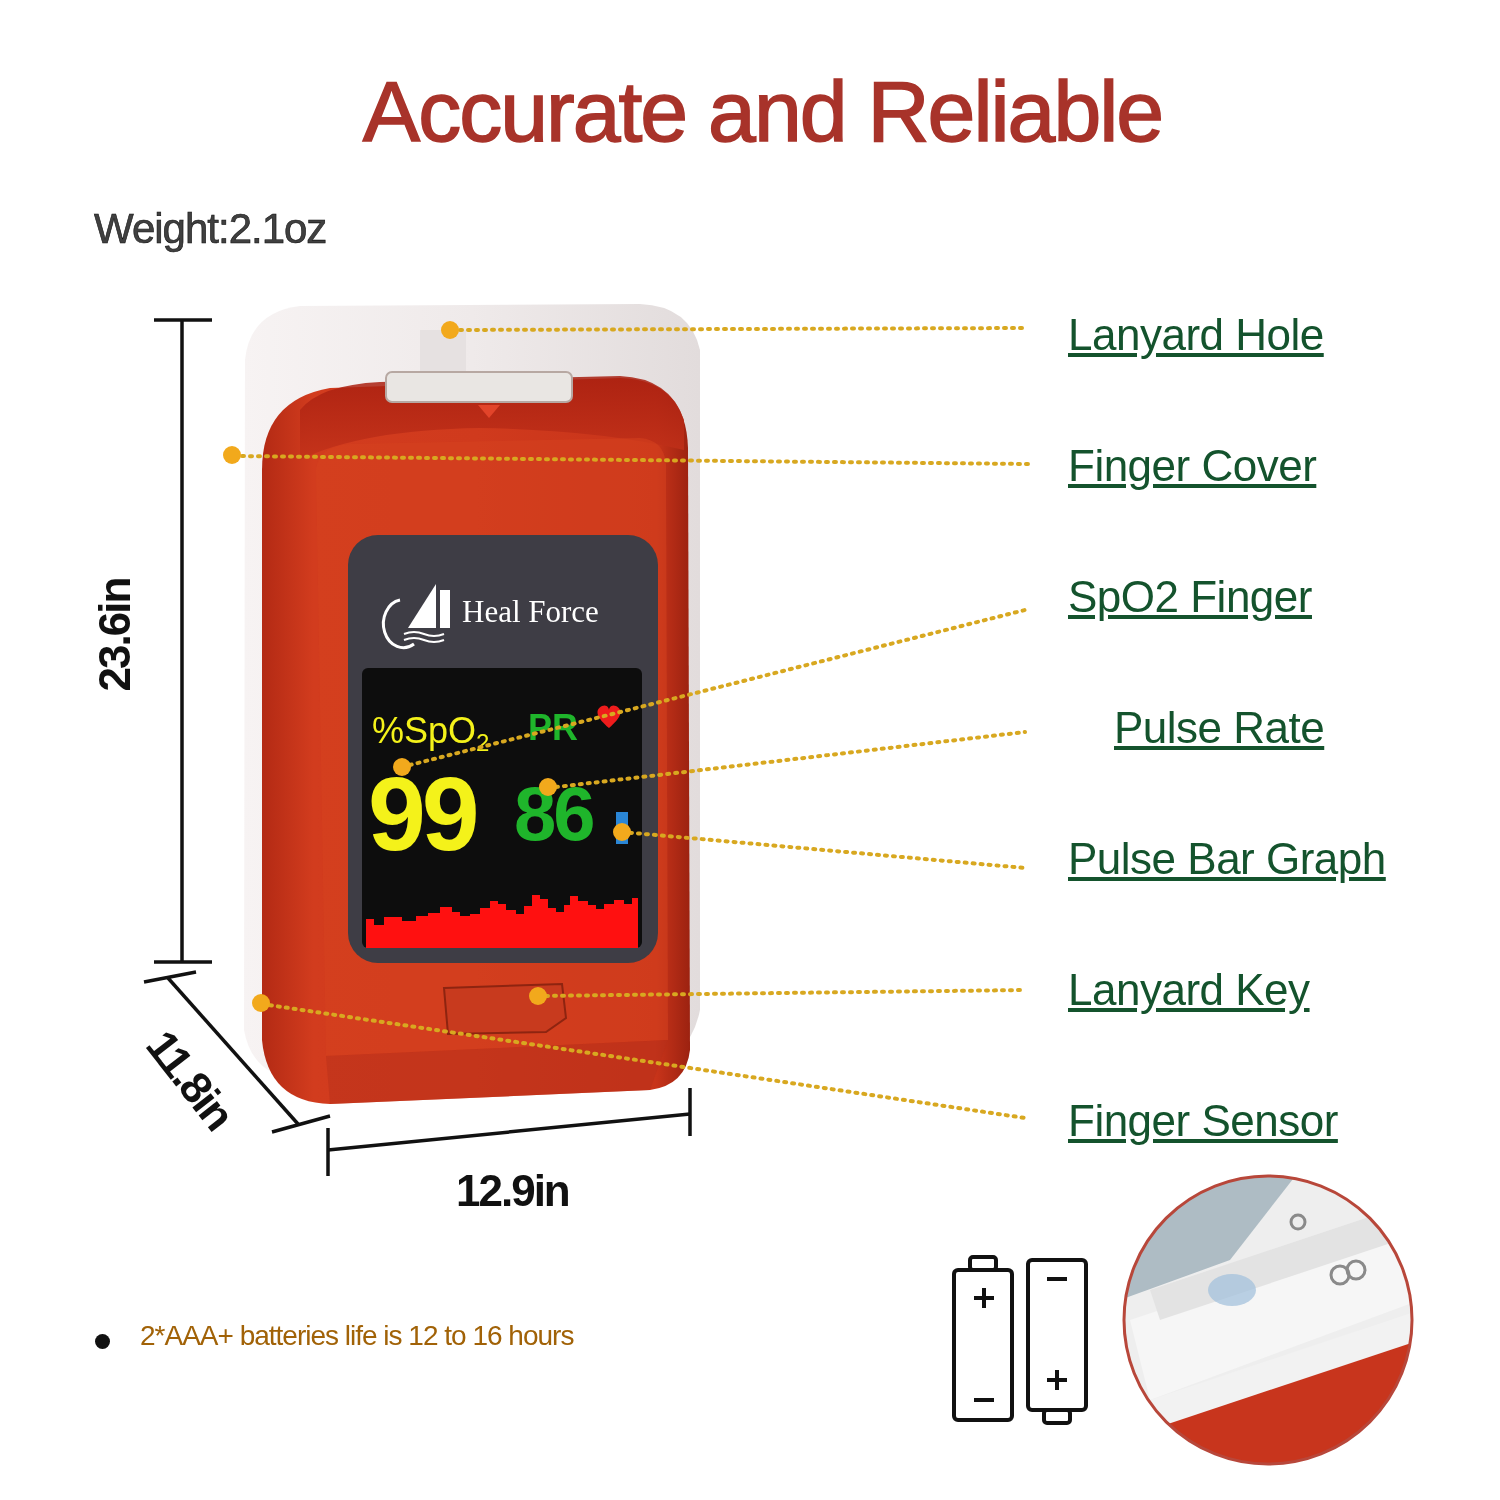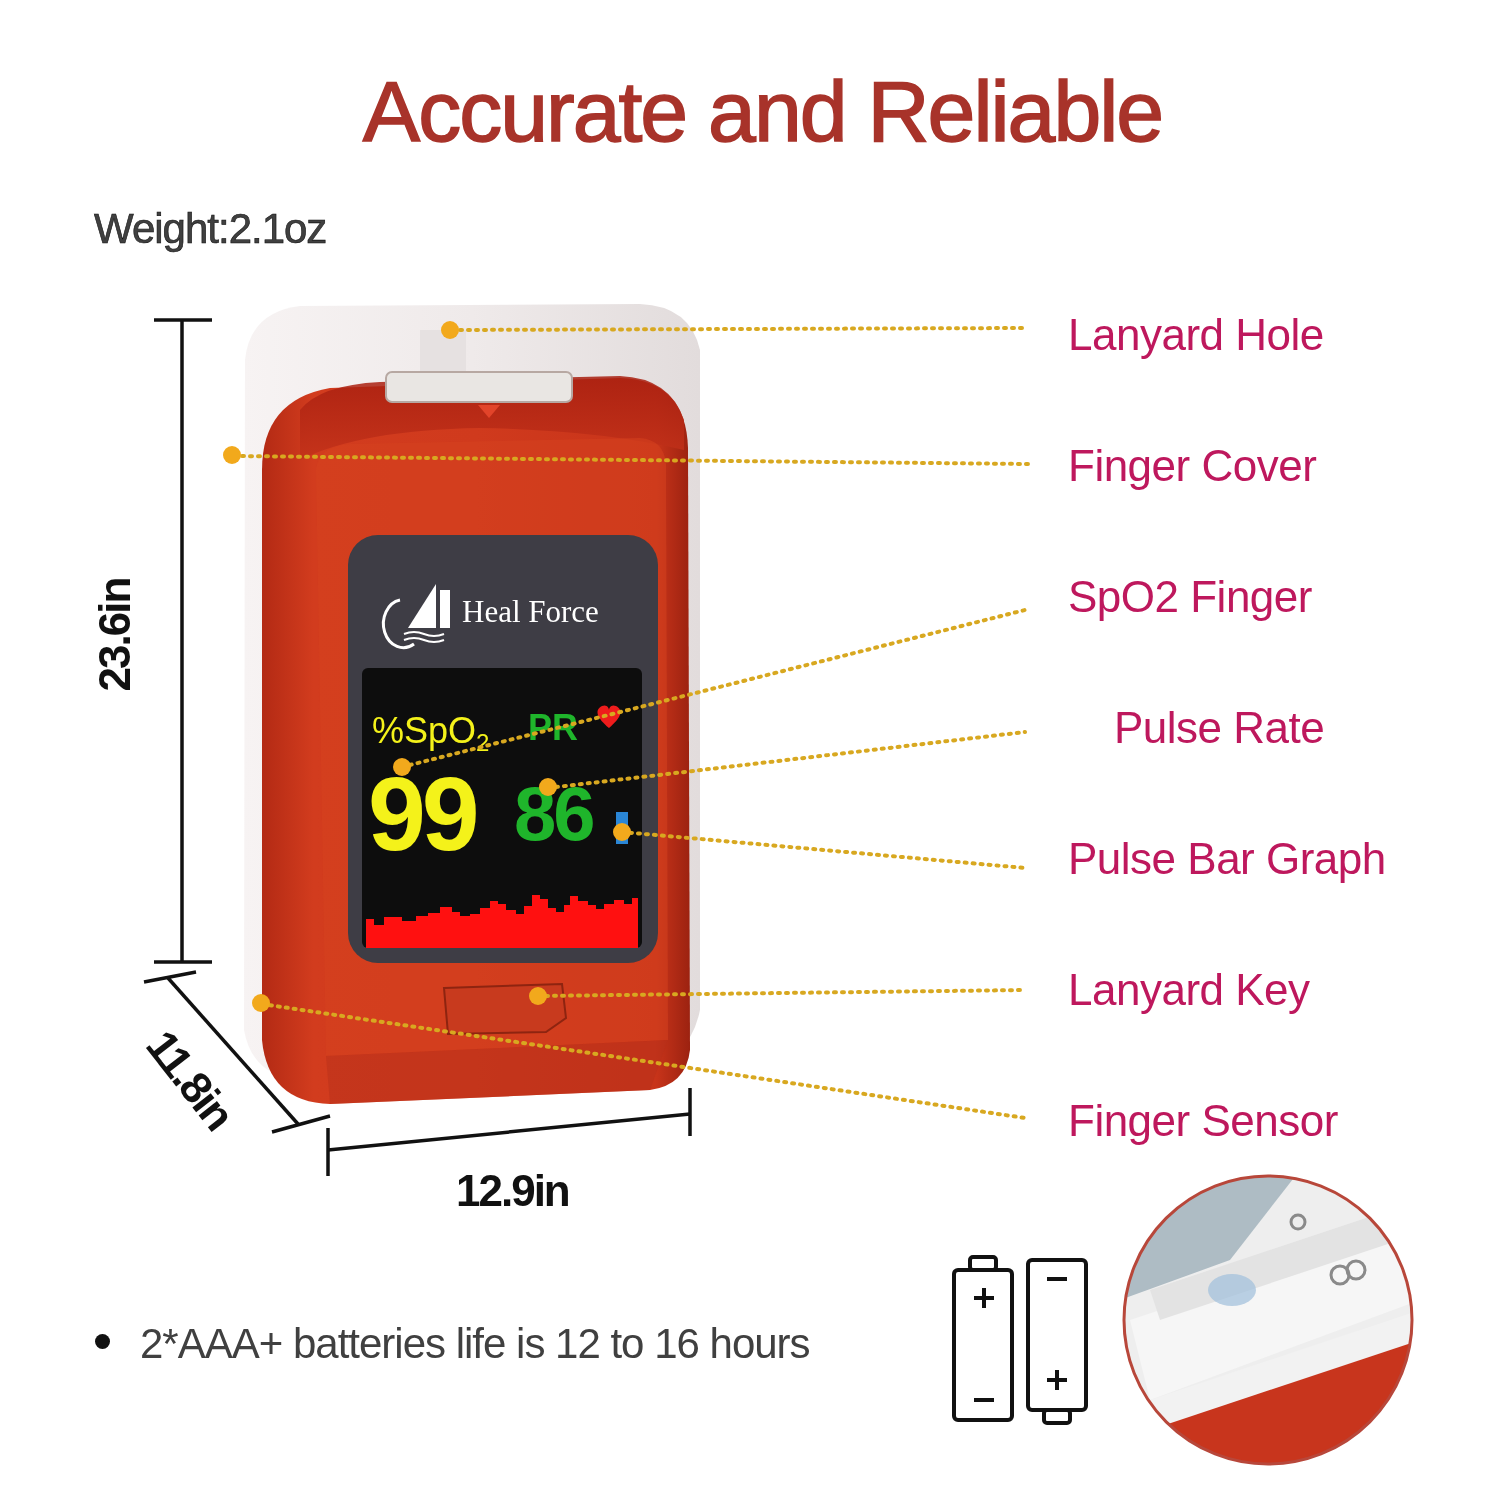--- a/index.html
+++ b/index.html
@@ -4,23 +4,23 @@
 <style>
   html, body { margin:0; padding:0; background:#ffffff; }
   body { width:1500px; height:1500px; position:relative; overflow:hidden;
          font-family:"Liberation Sans", sans-serif; color:#111; }
   .abs { position:absolute; }
   .title { left:0; top:62px; width:1525px; text-align:center; font-size:86px;
            font-weight:400; color:#a8332a; letter-spacing:-2px;
            -webkit-text-stroke:1.5px #a8332a; }
   .weight { left:94px; top:205px; font-size:42px; letter-spacing:-1px; color:#404040;
             -webkit-text-stroke:0.6px #111; }
-  .callout-label { left:1068px; font-size:44px; color:#be185d; letter-spacing:-0.5px; white-space:nowrap; }
+  .callout-label { left:1068px; font-size:44px; color:#14532d; letter-spacing:-0.5px; white-space:nowrap;text-decoration:underline; }
   .dim-label { font-size:44px; font-weight:700; color:#111; letter-spacing:-2px; white-space:nowrap; }
-  .bullet-text { left:140px; top:1320px; font-size:42px; color:#404040; letter-spacing:-1px; white-space:nowrap; }
+  .bullet-text { left:140px; top:1320px; font-size:28px; color:#a16207; letter-spacing:-1px; white-space:nowrap; }
   .bullet-dot { left:95px; top:1334px; width:15px; height:15px; border-radius:50%; background:#111; }
   svg text { font-family:"Liberation Sans", sans-serif; }
   .heal-text { font-family:"Liberation Serif", serif; }
 </style>
 </head>
 <body>
 
 <div class="abs title">Accurate and Reliable</div>
 <div class="abs weight">Weight:2.1oz</div>
 

